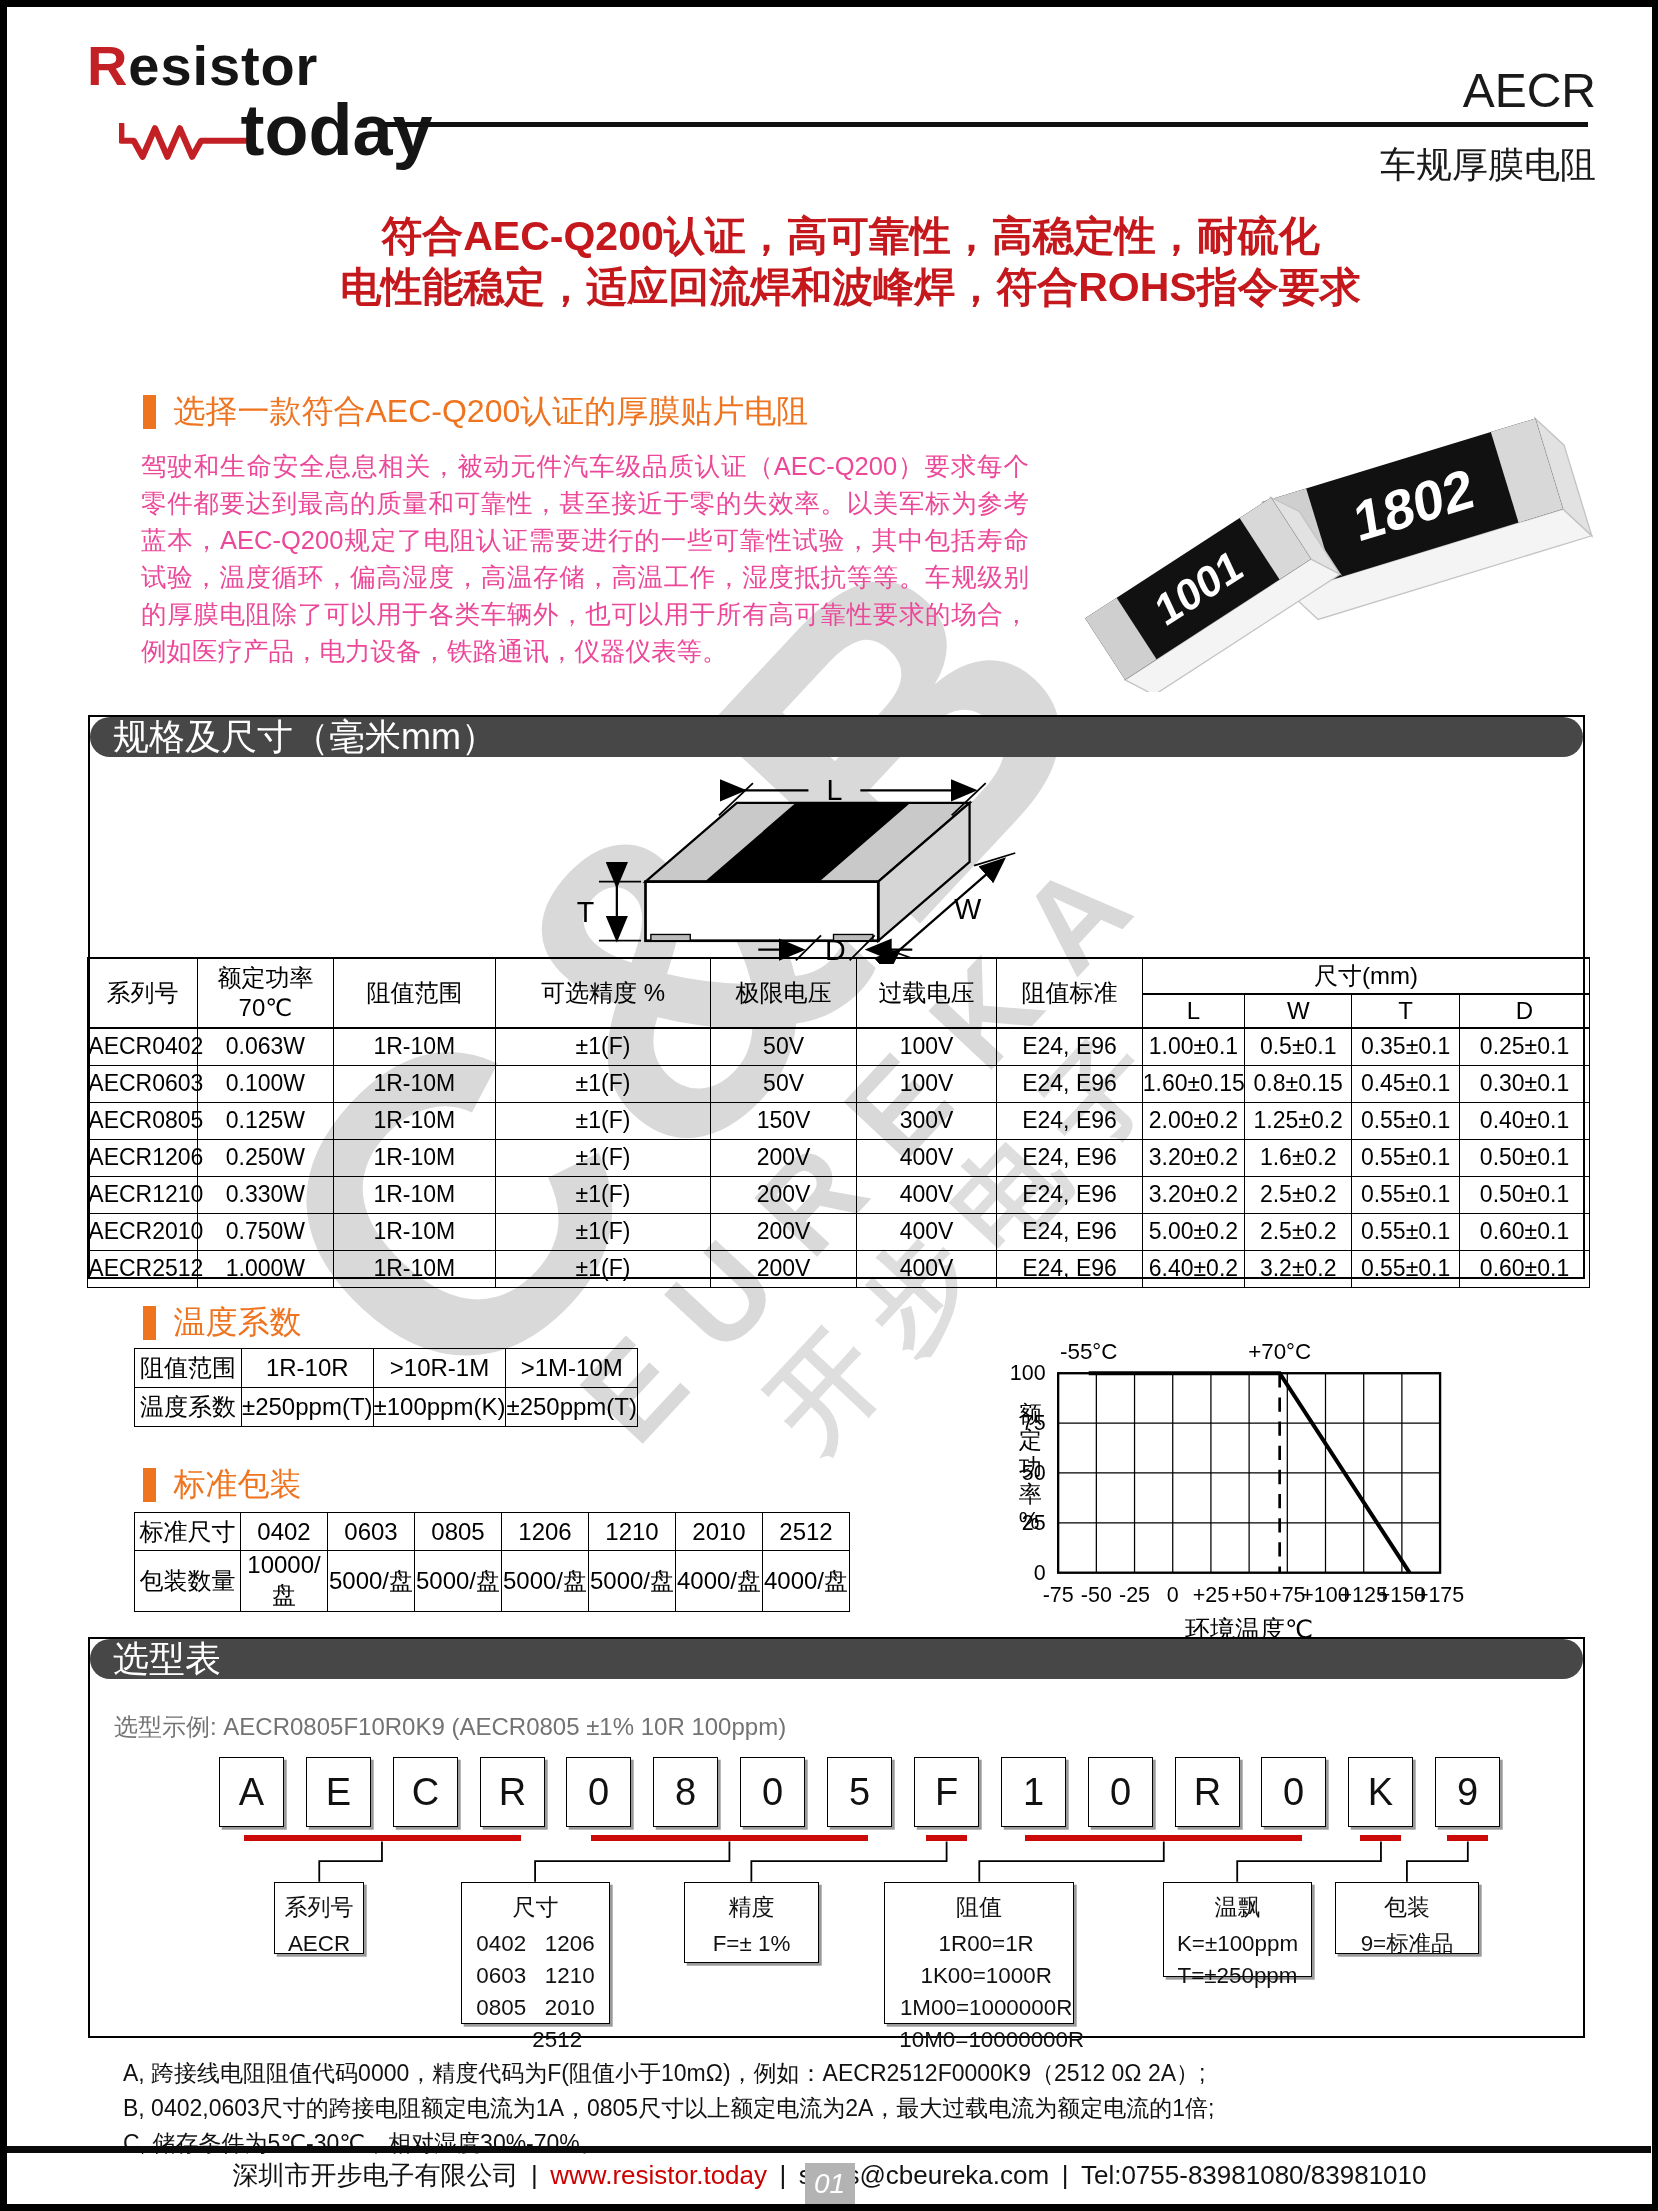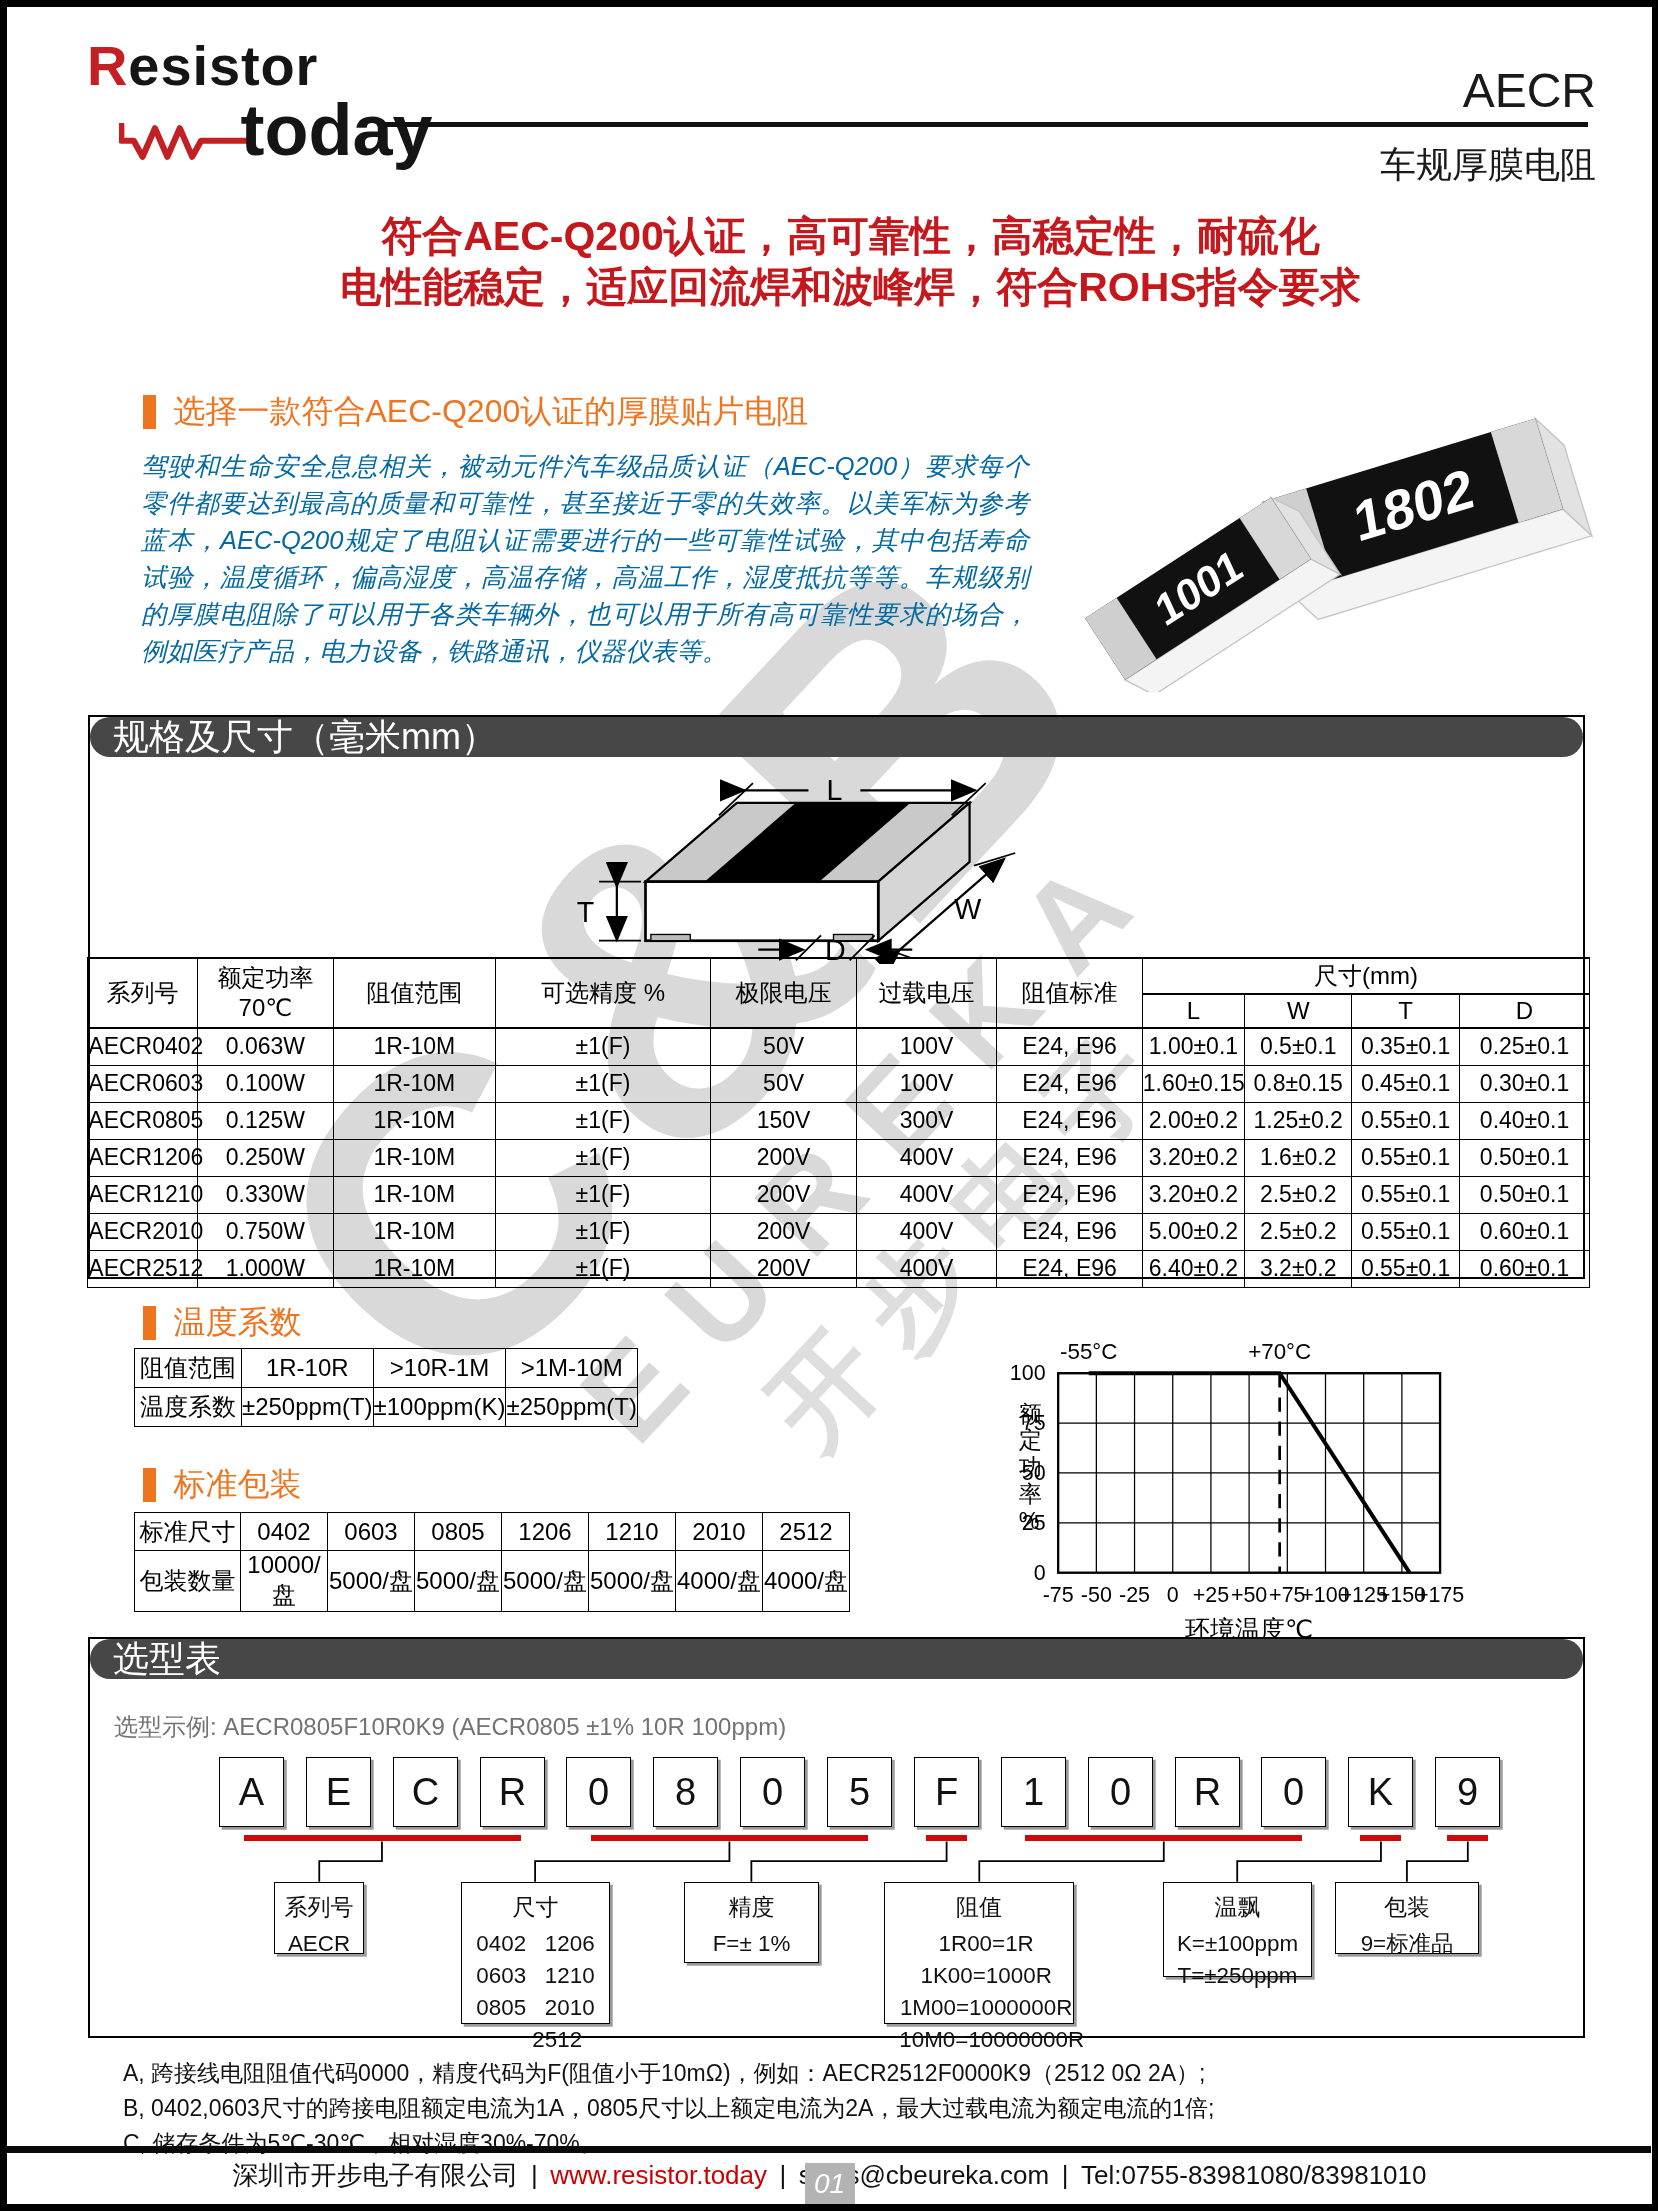--- a/index.html
+++ b/index.html
@@ -35,21 +35,21 @@
 
   
   .headline { left:0; top:204px; width:100%; text-align:center; color:#c5181d; font-weight:bold; font-size:41px; line-height:51px;padding-left:42px; }
 
   
   .sec-title { display:flex; align-items:center; gap:18px; }
   .sec-bar { width:12.5px; height:34px; background:#ee7420; }
   .sec-text { color:#ee7420; font-size:32px; }
 
   .intro-title { left:136px; top:383px; }
-  .intro-text { left:134px; top:441px; width:888px; font-size:25.5px; line-height:37px; color:#0369a1; text-align:justify;font-style:italic; }
+  .intro-text { left:134px; top:441px; width:888px; font-size:25.5px; line-height:37px; color:#ec4899; text-align:justify; }
   .chips { left:1061px; top:381px; }
 
   
   .dark-bar { background:#474747; color:#fff; font-size:36px; display:flex; align-items:center; padding-left:23px; height:40px;border-radius:24px; }
 
   .spec-frame { left:81px; top:708px; width:1497px; height:564px; border:2.7px solid #000; }
   .spec-diagram { position:absolute; left:403px; top:59px; }
 
   table { border-collapse:collapse; }
   td,th { border:1.8px solid #000; text-align:center; vertical-align:middle; background:transparent; font-weight:normal; }

